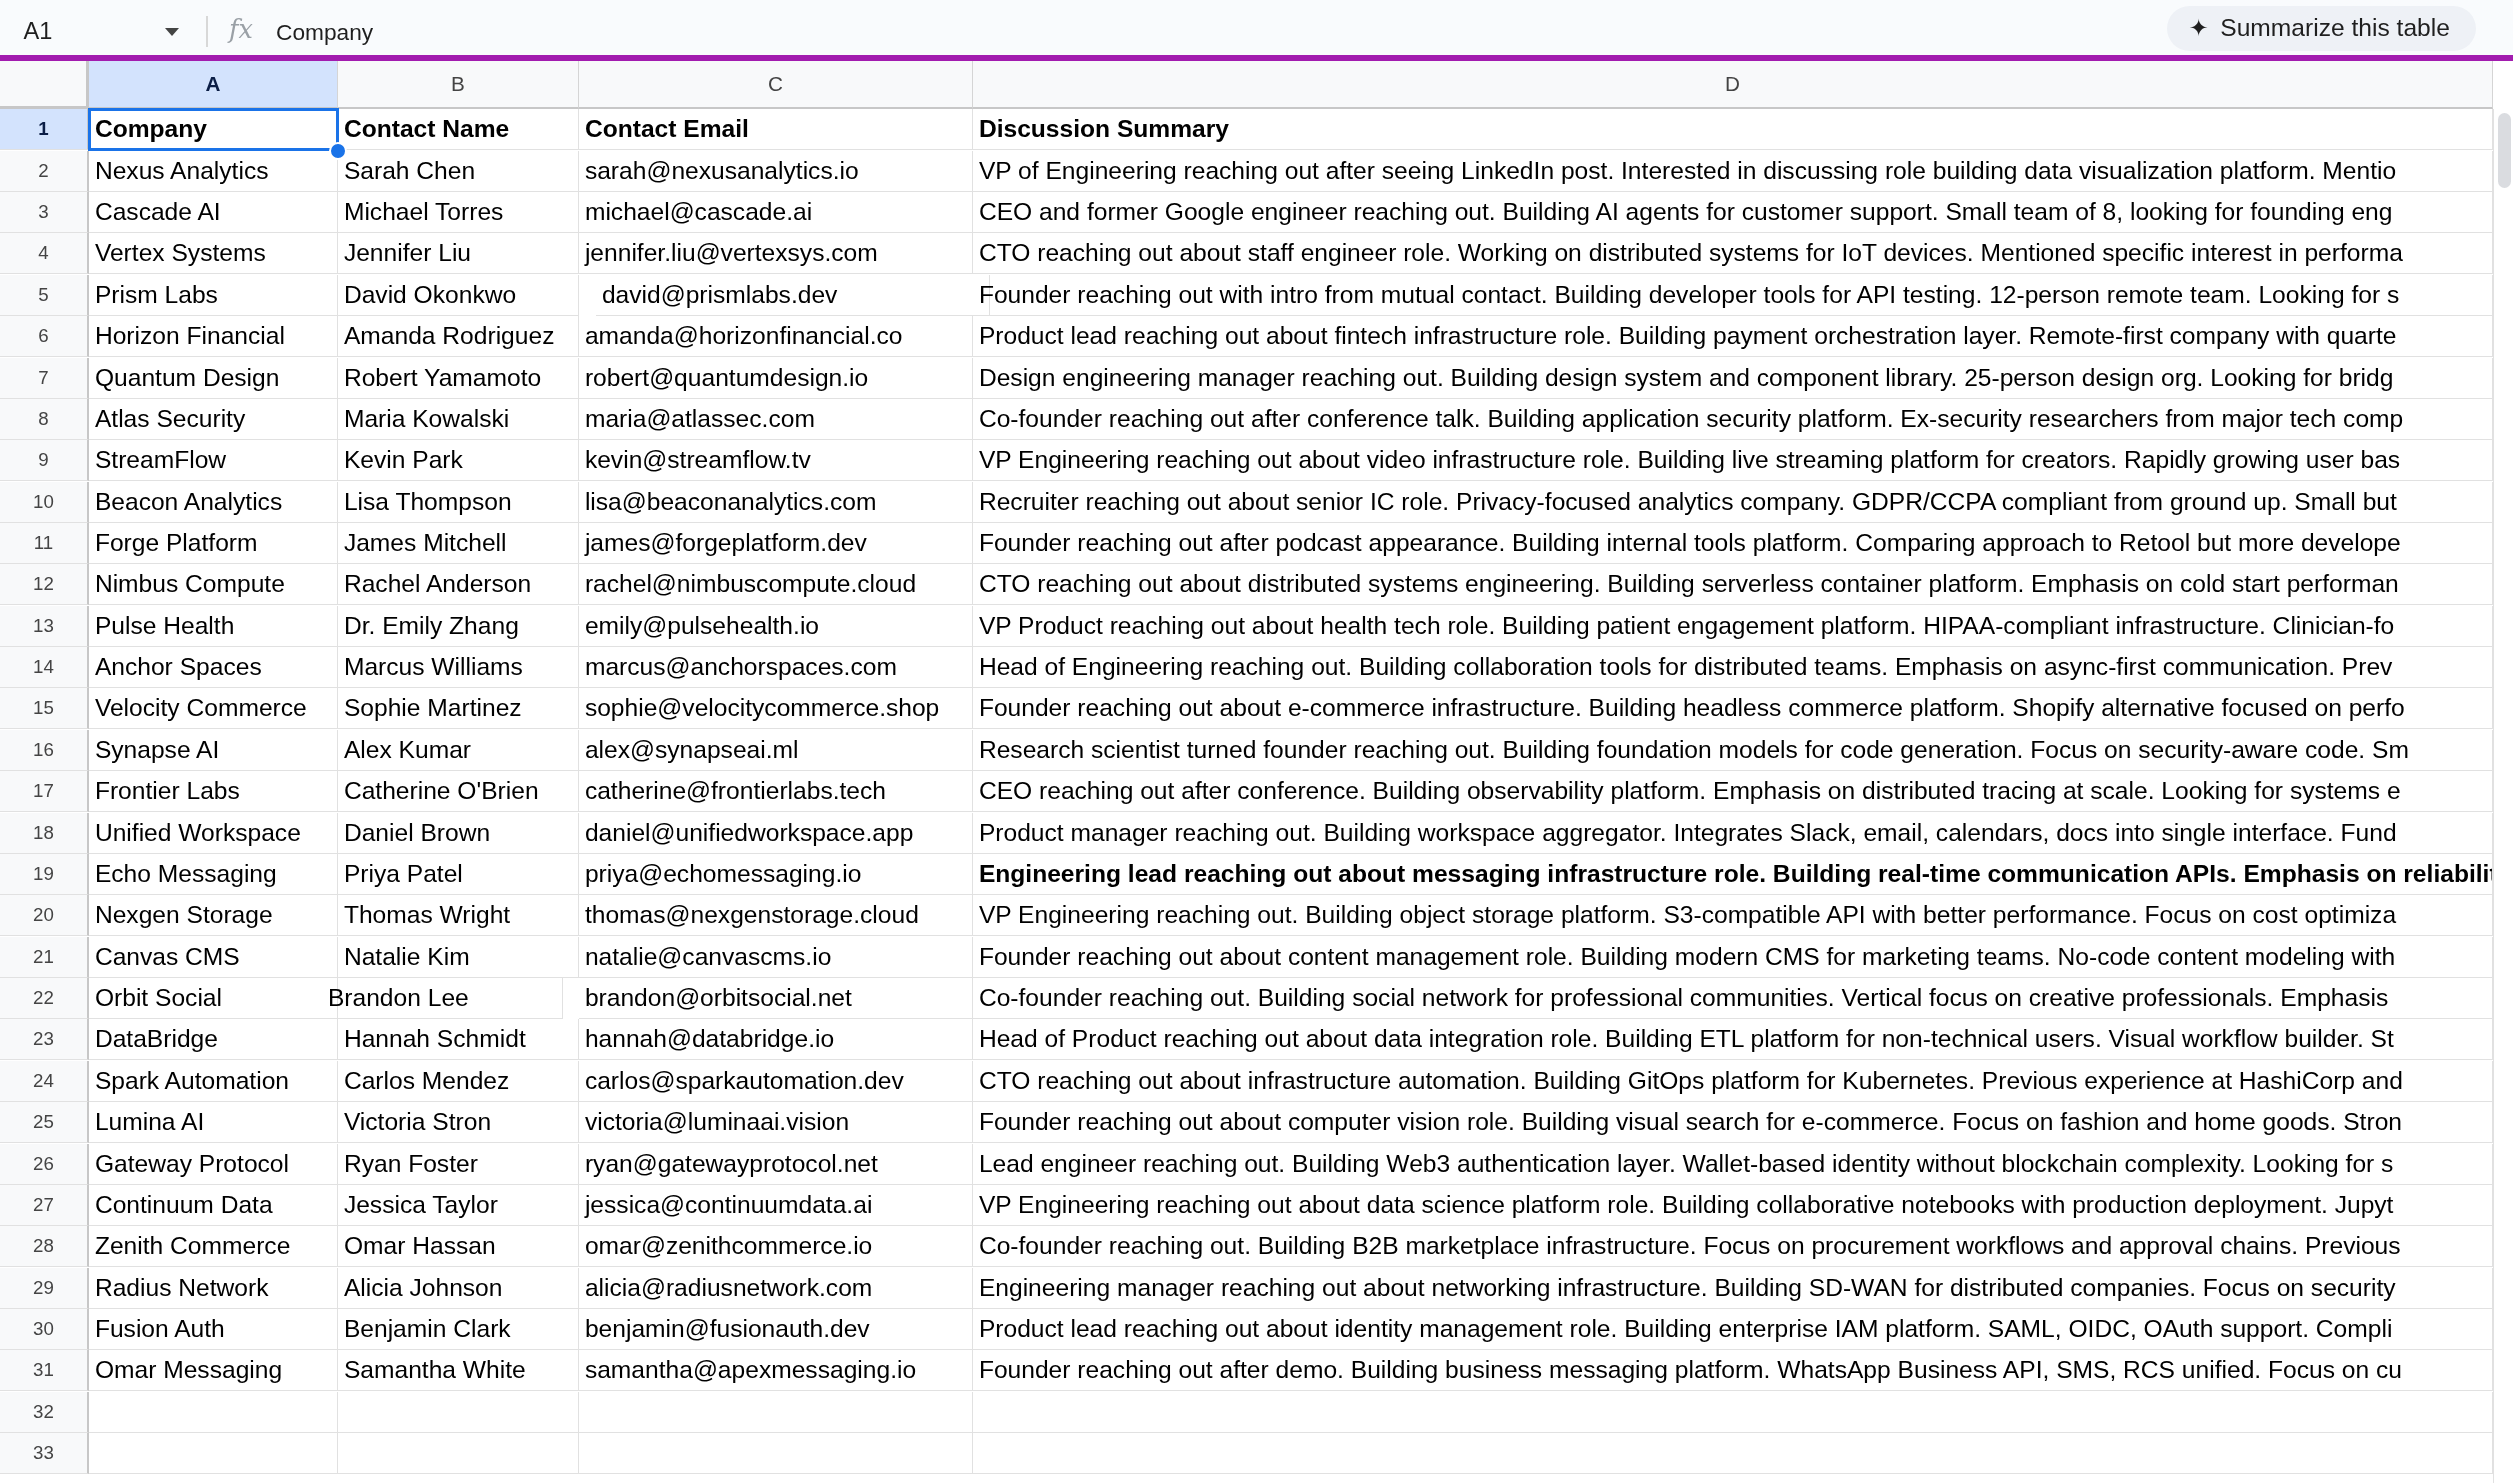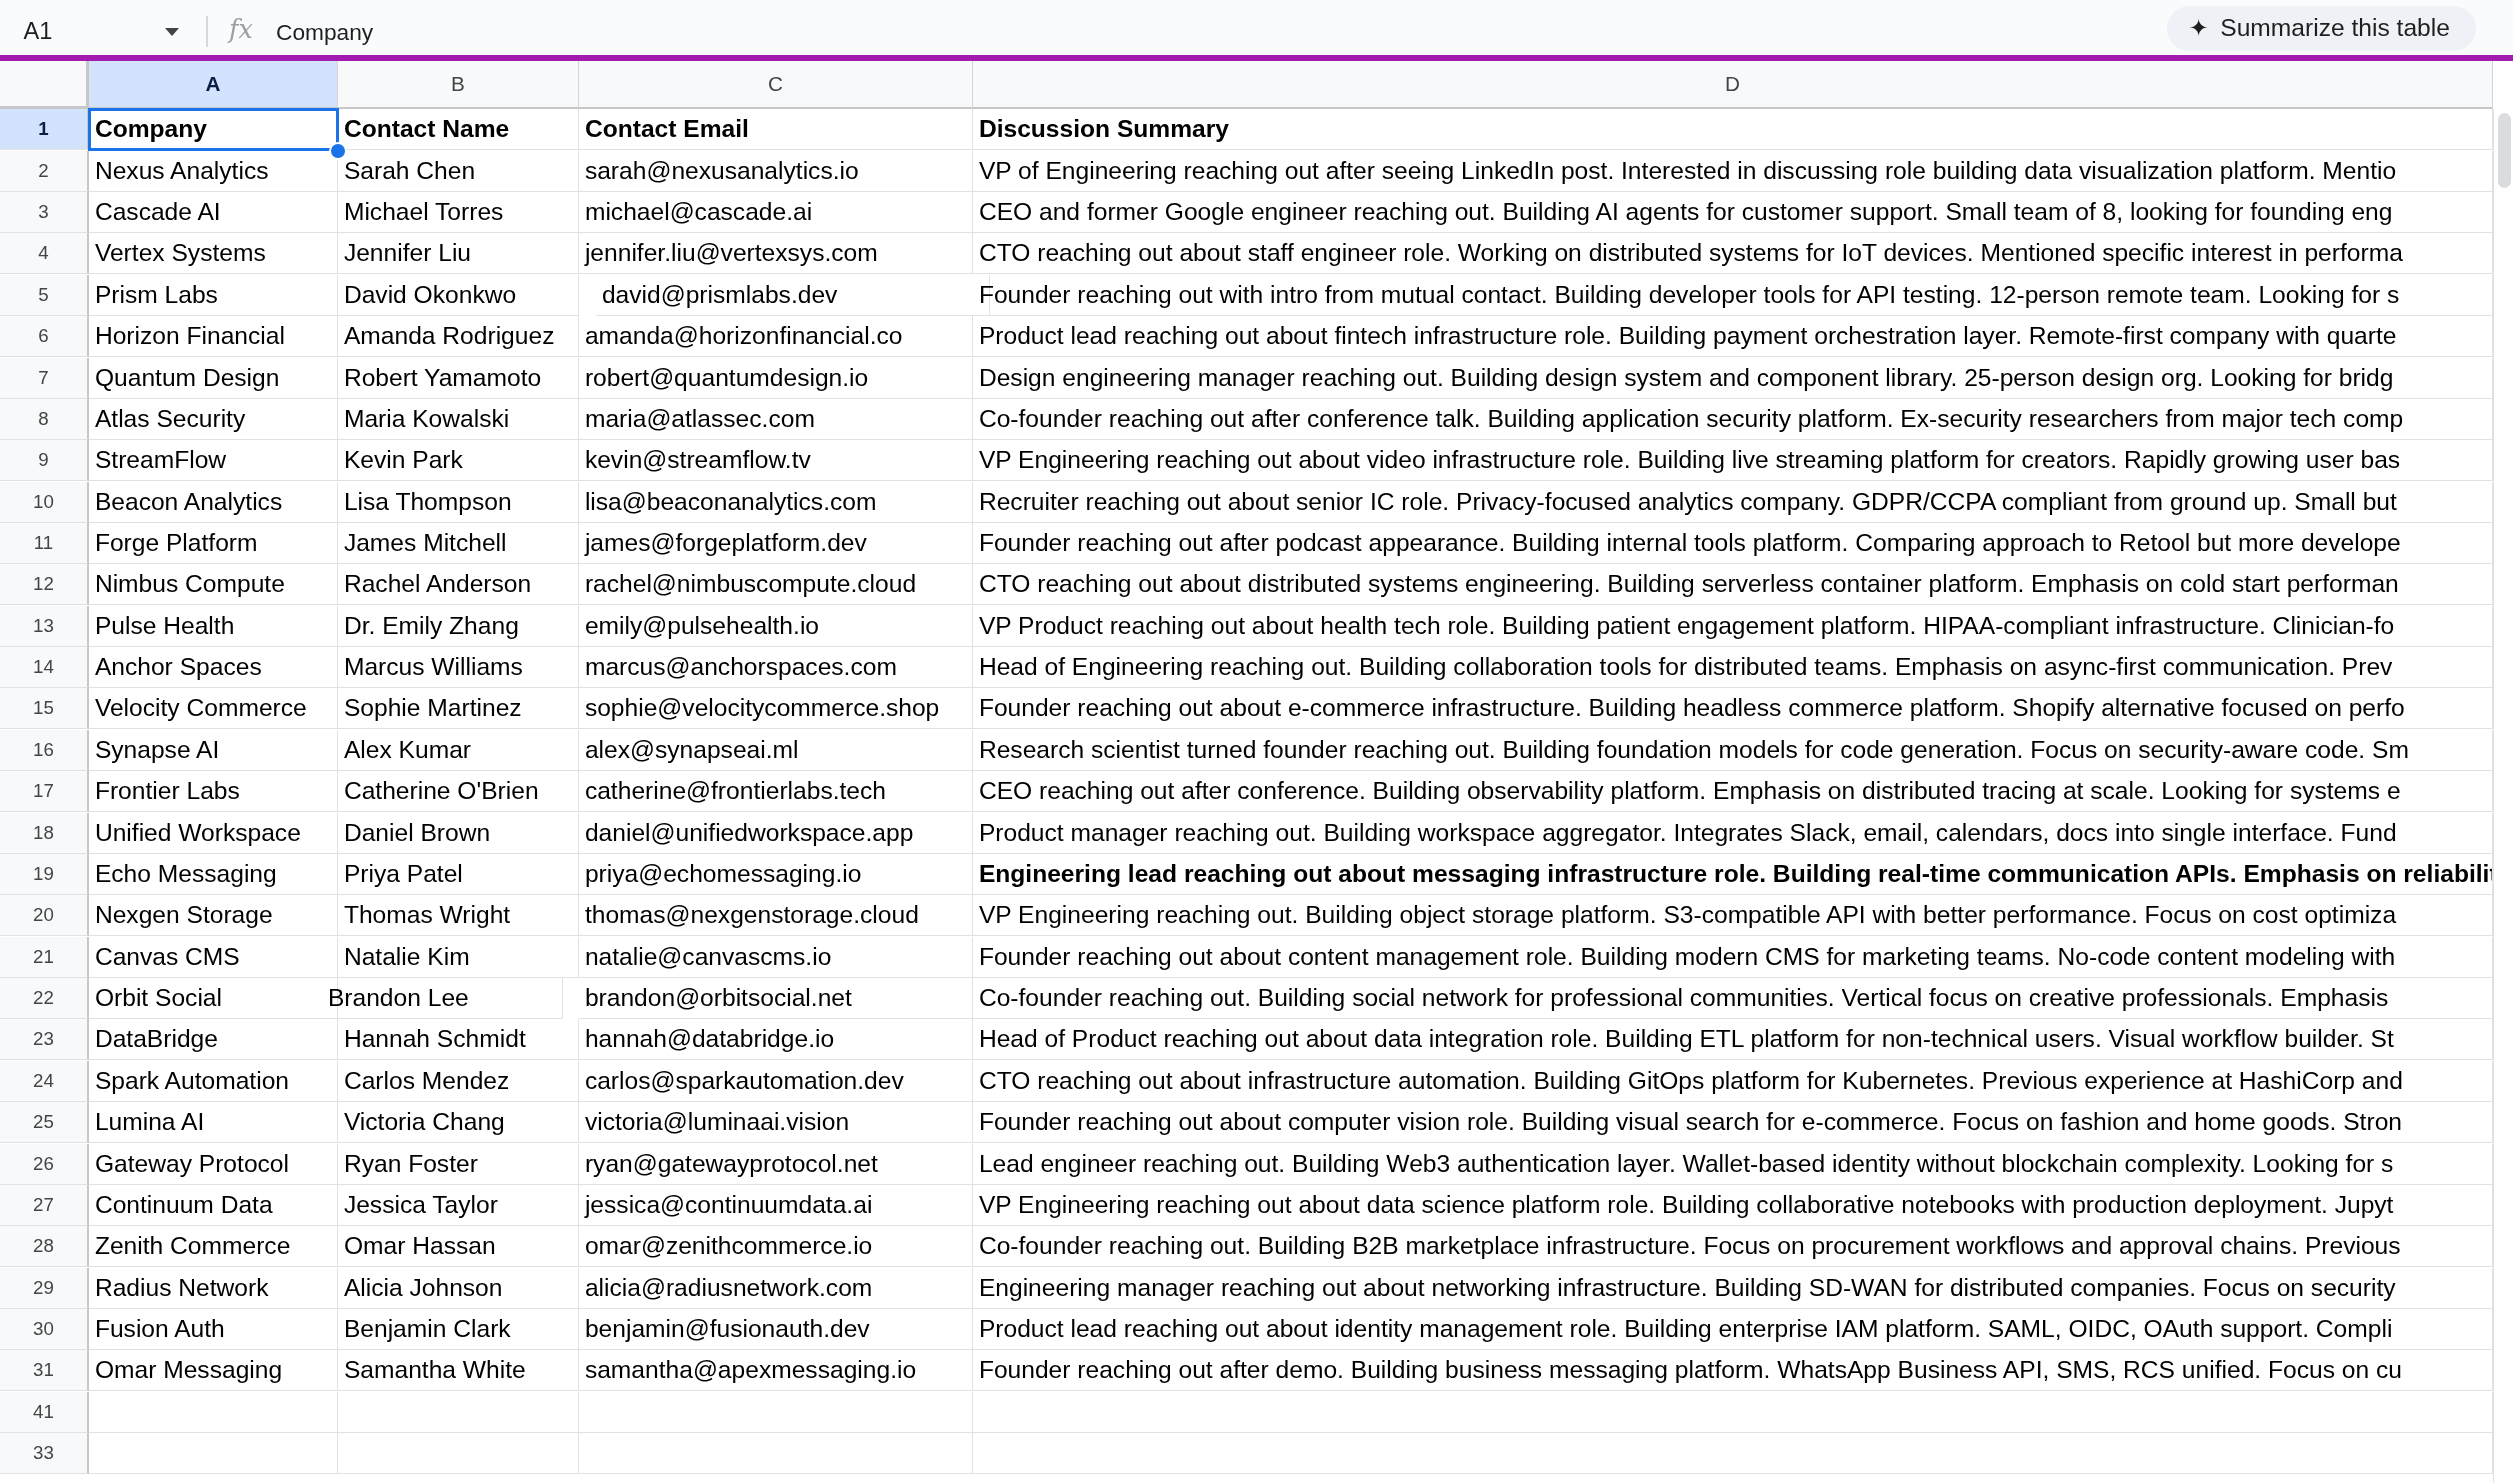--- a/index.html
+++ b/index.html
@@ -162,21 +162,21 @@
     <div class="cell" style="left: 338px; top: 958px; width: 241px;">Hannah Schmidt</div>
     <div class="cell" style="left: 579px; top: 958px; width: 394px;">hannah@databridge.io</div>
     <div class="cell" style="left: 973px; top: 958px; width: 1520px;">Head of Product reaching out about data integration role. Building ETL platform for non-technical users. Visual workflow builder. St</div>
     <div class="rowhead" style="top: 1000px;">24</div>
     <div class="cell" style="left: 89px; top: 1000px; width: 249px;">Spark Automation</div>
     <div class="cell" style="left: 338px; top: 1000px; width: 241px;">Carlos Mendez</div>
     <div class="cell" style="left: 579px; top: 1000px; width: 394px;">carlos@sparkautomation.dev</div>
     <div class="cell" style="left: 973px; top: 1000px; width: 1520px;">CTO reaching out about infrastructure automation. Building GitOps platform for Kubernetes. Previous experience at HashiCorp and</div>
     <div class="rowhead" style="top: 1041px;">25</div>
     <div class="cell" style="left: 89px; top: 1041px; width: 249px;">Lumina AI</div>
-    <div class="cell" style="left: 338px; top: 1041px; width: 241px;">Victoria Chang</div>
+    <div class="cell" style="left: 338px; top: 1041px; width: 241px;">Victoria Stron</div>
     <div class="cell" style="left: 579px; top: 1041px; width: 394px;">victoria@luminaai.vision</div>
     <div class="cell" style="left: 973px; top: 1041px; width: 1520px;">Founder reaching out about computer vision role. Building visual search for e-commerce. Focus on fashion and home goods. Stron</div>
     <div class="rowhead" style="top: 1083px;">26</div>
     <div class="cell" style="left: 89px; top: 1083px; width: 249px;">Gateway Protocol</div>
     <div class="cell" style="left: 338px; top: 1083px; width: 241px;">Ryan Foster</div>
     <div class="cell" style="left: 579px; top: 1083px; width: 394px;">ryan@gatewayprotocol.net</div>
     <div class="cell" style="left: 973px; top: 1083px; width: 1520px;">Lead engineer reaching out. Building Web3 authentication layer. Wallet-based identity without blockchain complexity. Looking for s</div>
     <div class="rowhead" style="top: 1124px;">27</div>
     <div class="cell" style="left: 89px; top: 1124px; width: 249px;">Continuum Data</div>
     <div class="cell" style="left: 338px; top: 1124px; width: 241px;">Jessica Taylor</div>
@@ -195,21 +195,21 @@
     <div class="rowhead" style="top: 1248px;">30</div>
     <div class="cell" style="left: 89px; top: 1248px; width: 249px;">Fusion Auth</div>
     <div class="cell" style="left: 338px; top: 1248px; width: 241px;">Benjamin Clark</div>
     <div class="cell" style="left: 579px; top: 1248px; width: 394px;">benjamin@fusionauth.dev</div>
     <div class="cell" style="left: 973px; top: 1248px; width: 1520px;">Product lead reaching out about identity management role. Building enterprise IAM platform. SAML, OIDC, OAuth support. Compli</div>
     <div class="rowhead" style="top: 1289px;">31</div>
     <div class="cell" style="left: 89px; top: 1289px; width: 249px;">Omar Messaging</div>
     <div class="cell" style="left: 338px; top: 1289px; width: 241px;">Samantha White</div>
     <div class="cell" style="left: 579px; top: 1289px; width: 394px;">samantha@apexmessaging.io</div>
     <div class="cell" style="left: 973px; top: 1289px; width: 1520px;">Founder reaching out after demo. Building business messaging platform. WhatsApp Business API, SMS, RCS unified. Focus on cu</div>
-    <div class="rowhead" style="top: 1331px;">41</div>
+    <div class="rowhead" style="top: 1331px;">32</div>
     <div class="cell" style="left: 89px; top: 1331px; width: 249px;"></div>
     <div class="cell" style="left: 338px; top: 1331px; width: 241px;"></div>
     <div class="cell" style="left: 579px; top: 1331px; width: 394px;"></div>
     <div class="cell" style="left: 973px; top: 1331px; width: 1520px;"></div>
     <div class="rowhead" style="top: 1372px;">33</div>
     <div class="cell" style="left: 89px; top: 1372px; width: 249px;"></div>
     <div class="cell" style="left: 338px; top: 1372px; width: 241px;"></div>
     <div class="cell" style="left: 579px; top: 1372px; width: 394px;"></div>
     <div class="cell" style="left: 973px; top: 1372px; width: 1520px;"></div>
     <div class="sel-border" style="left: 88px; top: 47px; width: 251px; height: 43px;"></div>

